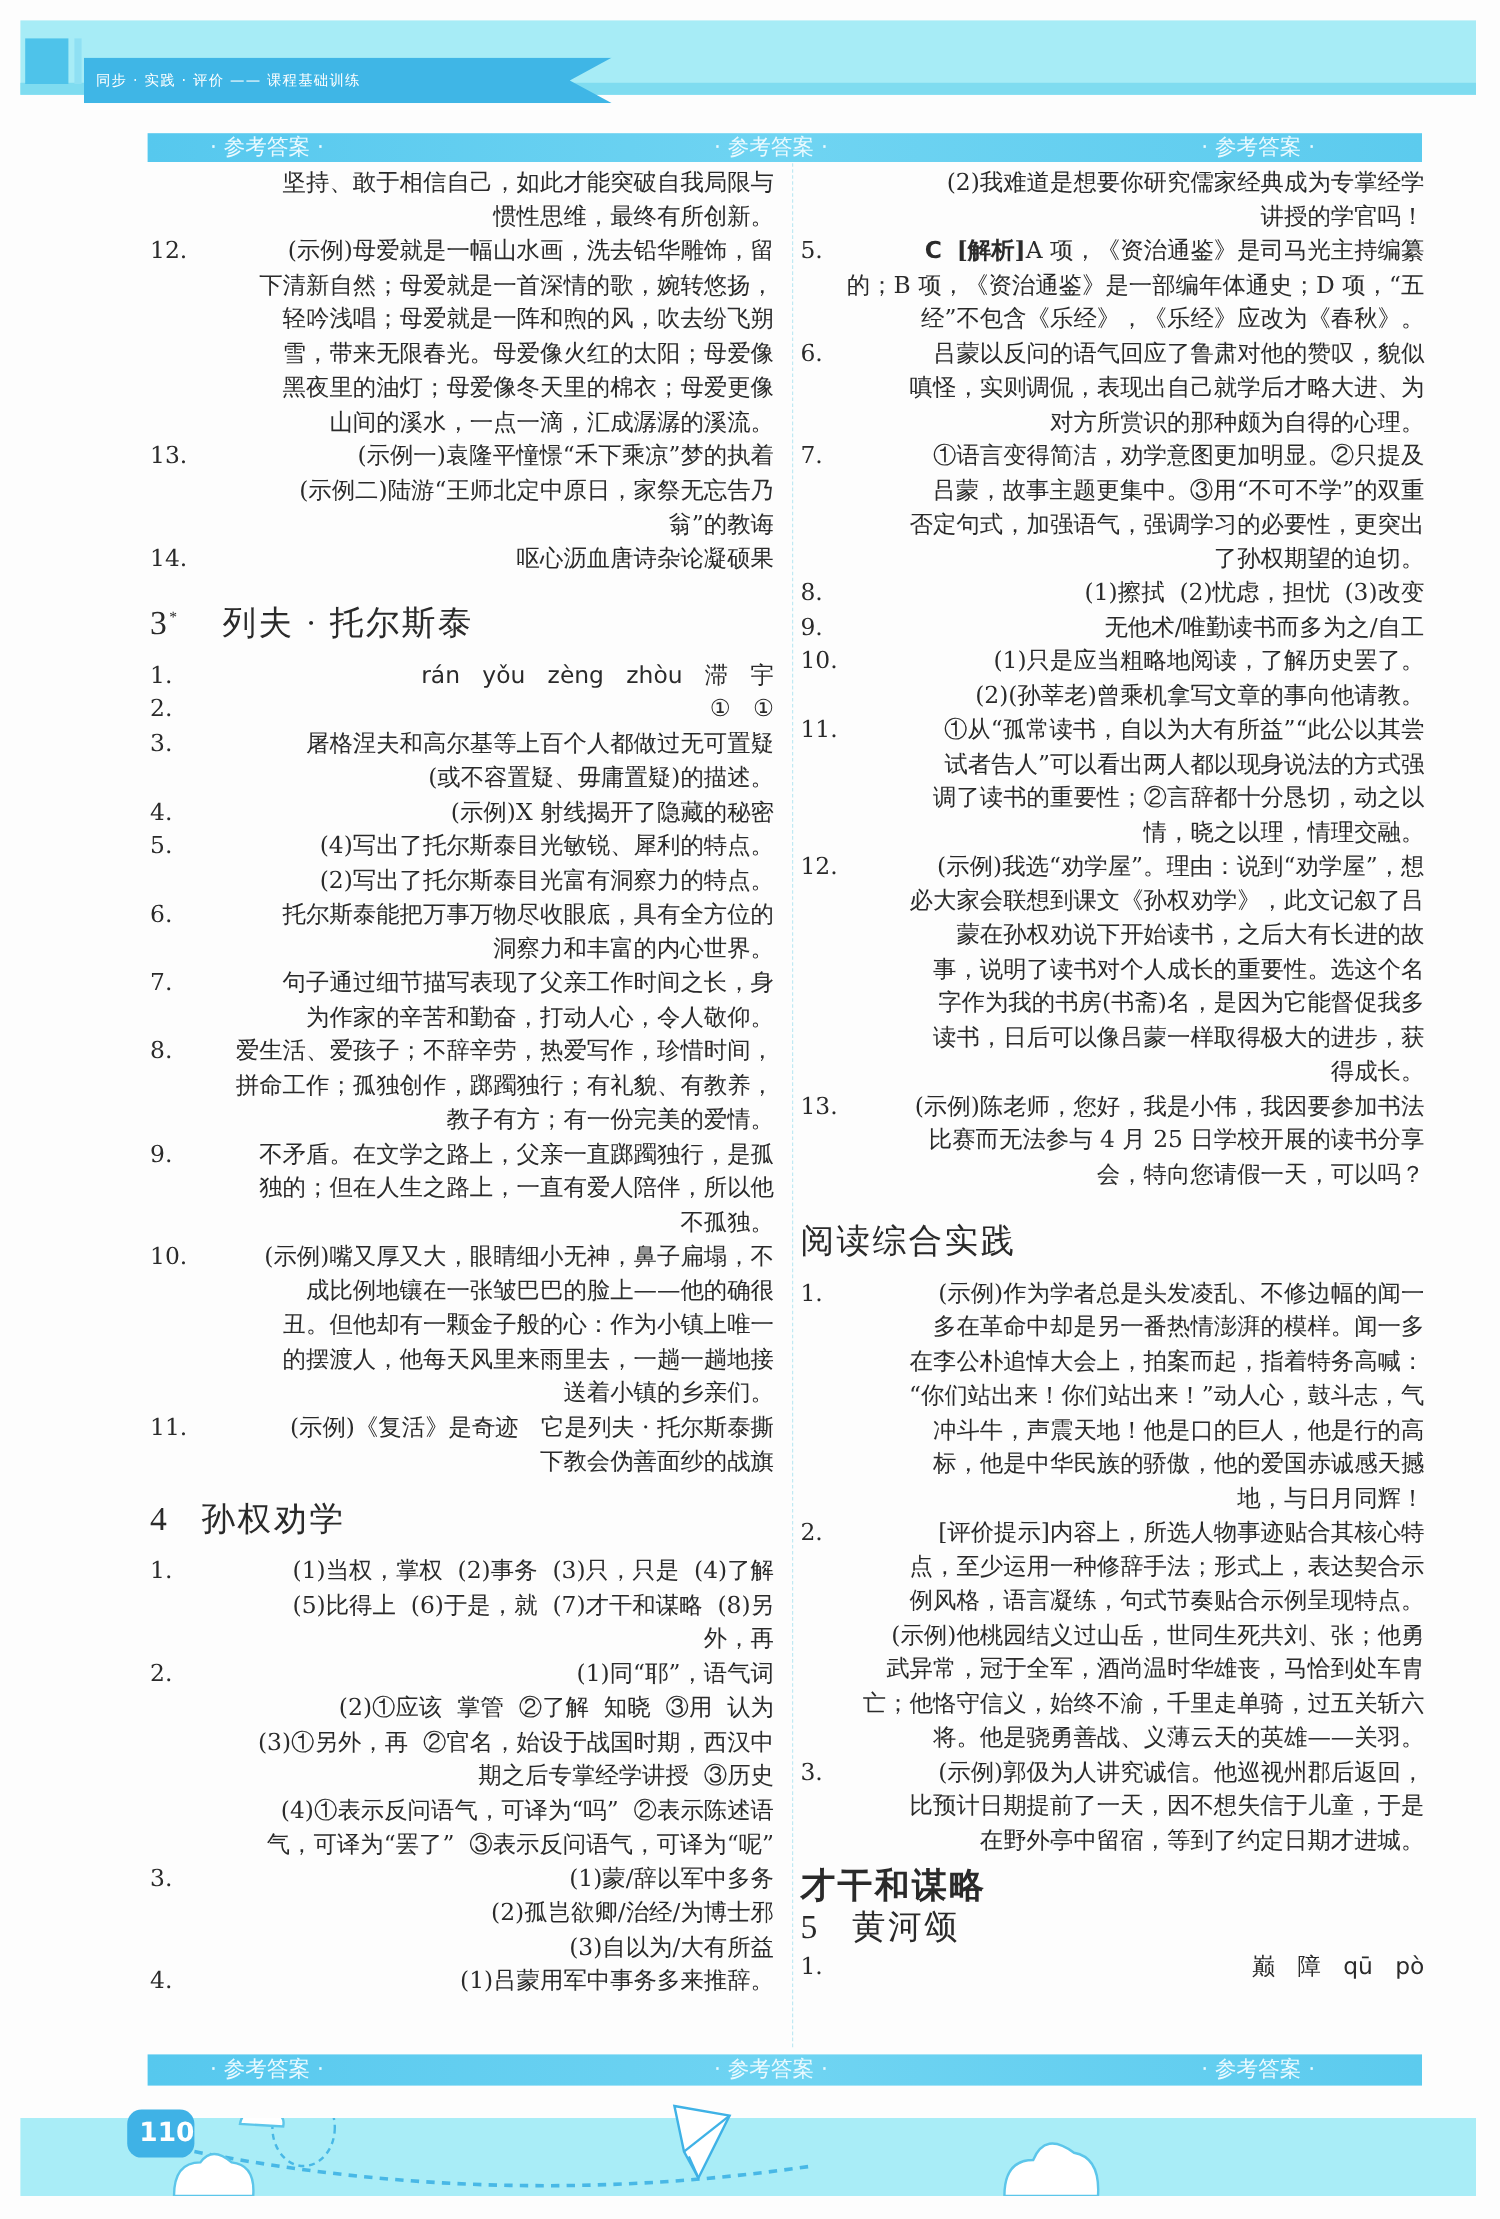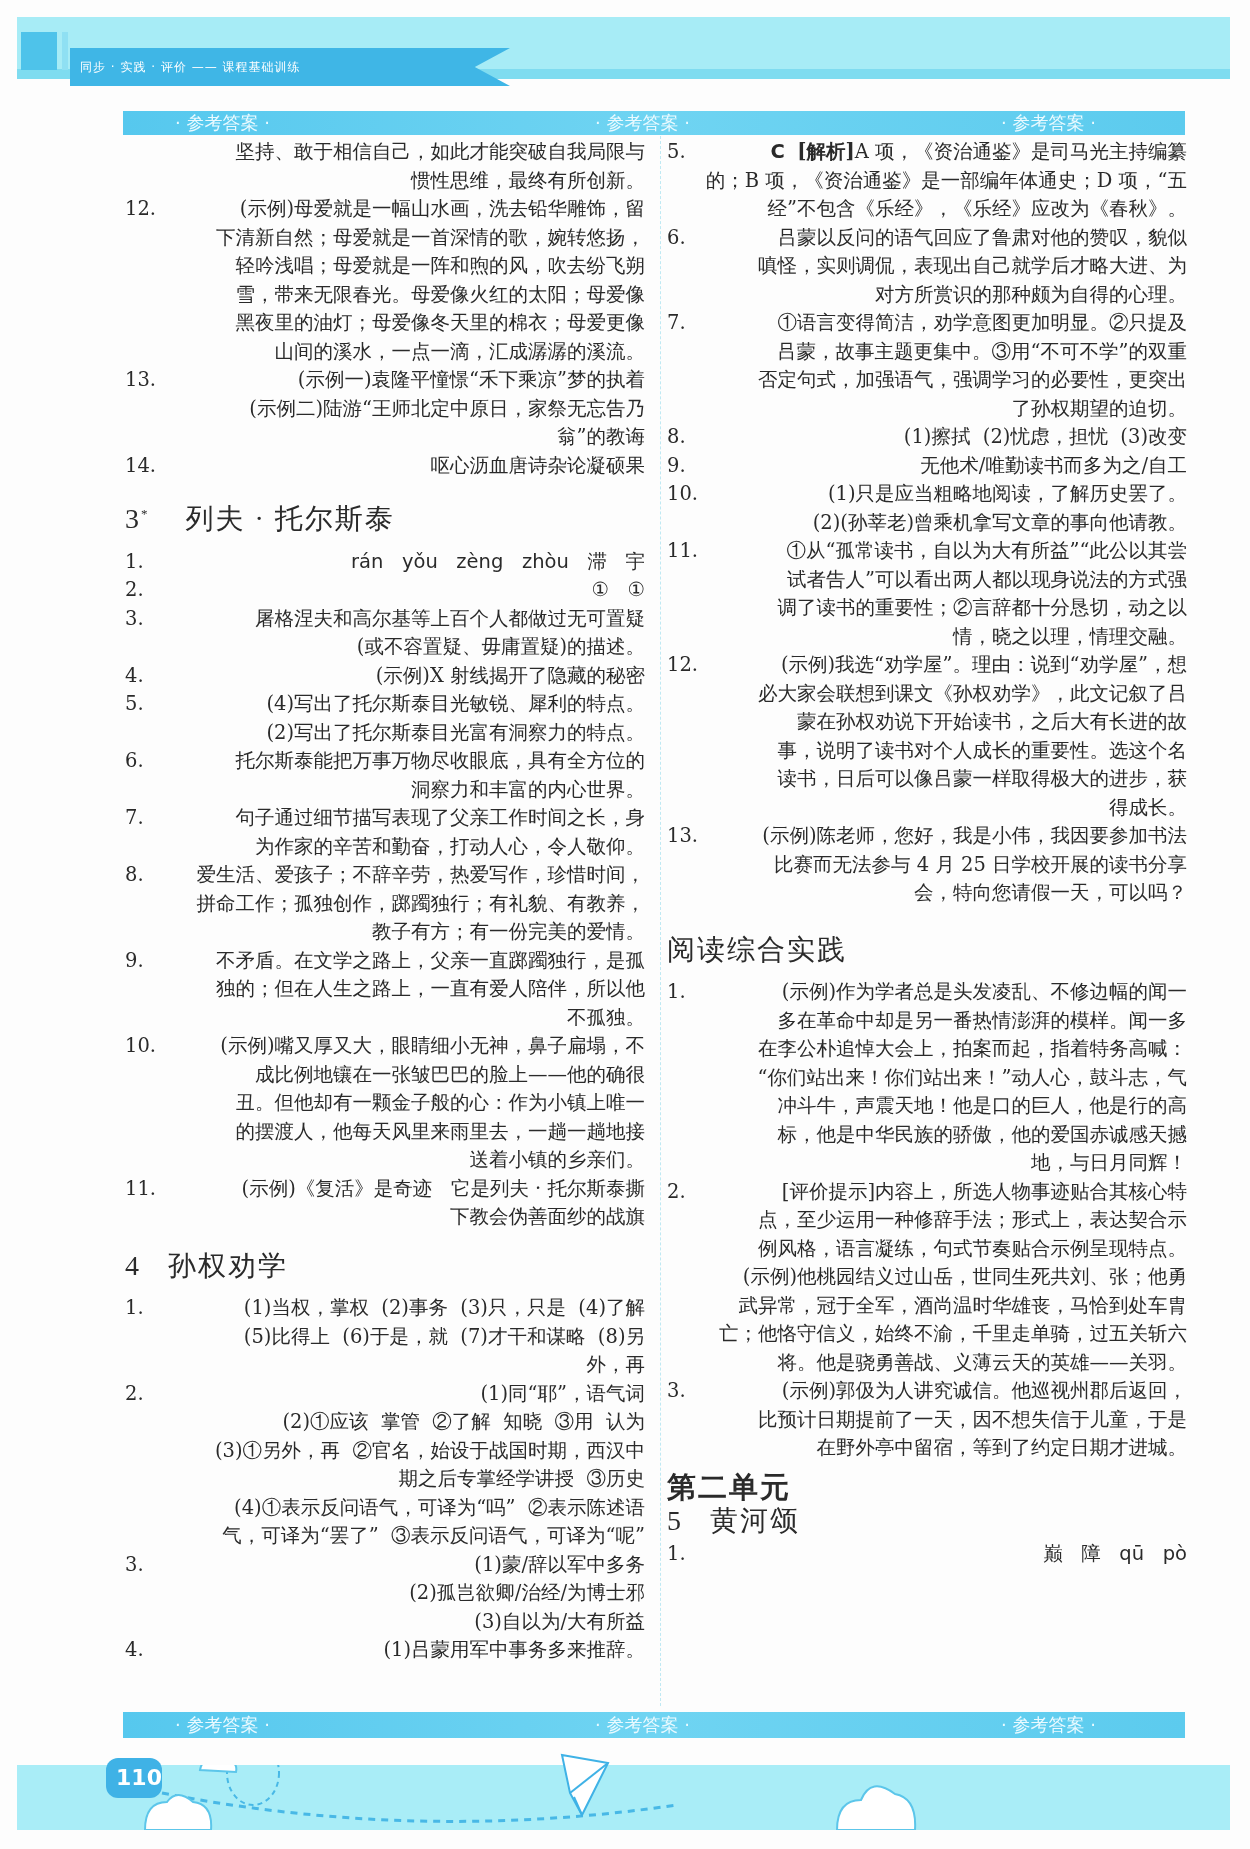--- a/index.html
+++ b/index.html
@@ -200,20 +200,24 @@
     <span class="line">(3)自以为/大有所益</span>
   </div>
   <div class="item narrow">
     <span class="num">4.</span>
     <span class="line">(1)吕蒙用军中事务多来推辞。</span>
   </div>
 </div>
 
 <div class="col right">
   <div class="item narrow">
+    <span class="line">(2)我难道是想要你研究儒家经典成为专掌经学</span>
+    <span class="line">讲授的学官吗！</span>
+  </div>
+  <div class="item narrow">
     <span class="num">5.</span>
     <span class="line"><span class="bold-c">C</span>&nbsp;&nbsp;<b>[解析]</b><span>A 项，《资治通鉴》是司马光主持编纂</span></span>
     <span class="line">的；B 项，《资治通鉴》是一部编年体通史；D 项，“五</span>
     <span class="line">经”不包含《乐经》，《乐经》应改为《春秋》。</span>
   </div>
   <div class="item narrow">
     <span class="num">6.</span>
     <span class="line">吕蒙以反问的语气回应了鲁肃对他的赞叹，貌似</span>
     <span class="line">嗔怪，实则调侃，表现出自己就学后才略大进、为</span>
     <span class="line">对方所赏识的那种颇为自得的心理。</span>
@@ -244,20 +248,21 @@
     <span class="line">试者告人”可以看出两人都以现身说法的方式强</span>
     <span class="line">调了读书的重要性；②言辞都十分恳切，动之以</span>
     <span class="line">情，晓之以理，情理交融。</span>
   </div>
   <div class="item">
     <span class="num">12.</span>
     <span class="line">(示例)我选“劝学屋”。理由：说到“劝学屋”，想</span>
     <span class="line">必大家会联想到课文《孙权劝学》，此文记叙了吕</span>
     <span class="line">蒙在孙权劝说下开始读书，之后大有长进的故</span>
     <span class="line">事，说明了读书对个人成长的重要性。选这个名</span>
+    <span class="line">字作为我的书房(书斋)名，是因为它能督促我多</span>
     <span class="line">读书，日后可以像吕蒙一样取得极大的进步，获</span>
     <span class="line">得成长。</span>
   </div>
   <div class="item">
     <span class="num">13.</span>
     <span class="line">(示例)陈老师，您好，我是小伟，我因要参加书法</span>
     <span class="line">比赛而无法参与 4 月 25 日学校开展的读书分享</span>
     <span class="line">会，特向您请假一天，可以吗？</span>
   </div>
 
@@ -283,21 +288,21 @@
     <span class="line">亡；他恪守信义，始终不渝，千里走单骑，过五关斩六</span>
     <span class="line">将。他是骁勇善战、义薄云天的英雄——关羽。</span>
   </div>
   <div class="item narrow">
     <span class="num">3.</span>
     <span class="line">(示例)郭伋为人讲究诚信。他巡视州郡后返回，</span>
     <span class="line">比预计日期提前了一天，因不想失信于儿童，于是</span>
     <span class="line">在野外亭中留宿，等到了约定日期才进城。</span>
   </div>
 
-  <div class="section-title bold">第二单元</div>
+  <div class="section-title bold">才干和谋略</div>
   <div class="section-title" style="margin:6px 0 4px">
     <span>5</span>&nbsp;&nbsp;&nbsp;<span>黄河颂</span>
   </div>
   <div class="item narrow">
     <span class="num">1.</span>
     <span class="line pinyin" style="white-space:pre">巅   障   qū   pò</span>
   </div>
 </div>
 
 <div class="answer-band band-bot">

